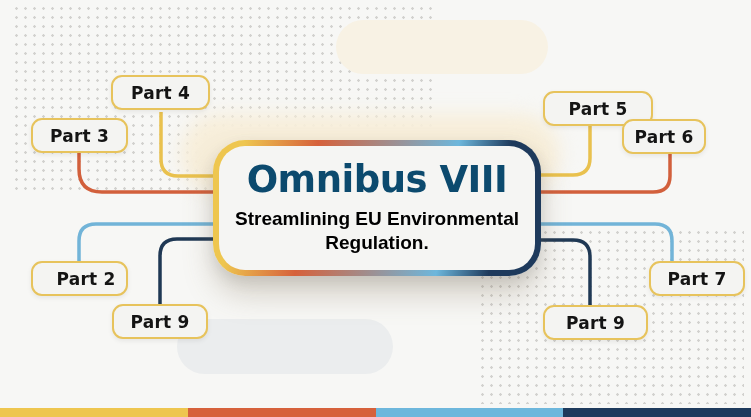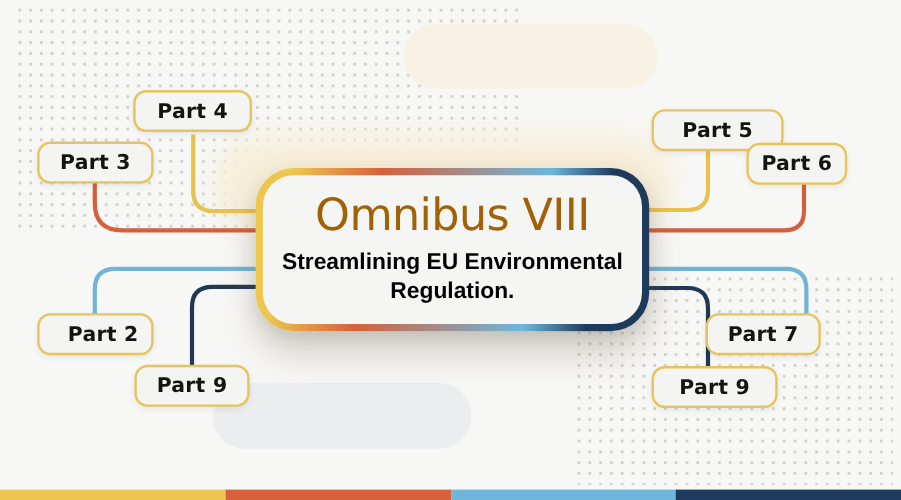--- a/index.html
+++ b/index.html
@@ -38,39 +38,39 @@
     border-radius:11px;
     box-shadow:0 2px 5px rgba(0,0,0,.07);
   }
   .node span{font-weight:bold;font-size:17px;color:var(--ink,#141414);letter-spacing:.2px;}
   .node-part4{left:111px;top:75px;width:99px;}
   .node-part3{left:31px;top:118px;width:97px;}
   .node-part5{left:543px;top:91px;width:110px;}
   .node-part6{left:622px;top:119px;width:84px;}
   .node-part2{left:31px;top:261px;width:97px;padding-left:13px;}
   .node-part1{left:112px;top:304px;width:96px;}
-  .node-part7{left:588px;top:261px;width:96px;justify-content:center;}
+  .node-part7{left:649px;top:261px;width:96px;justify-content:center;}
   .node-part9{left:543px;top:305px;width:105px;}
 
   
   .central{
     position:absolute;z-index:3;left:213px;top:140px;width:328px;height:136px;
     box-sizing:border-box;padding:6px;border-radius:32px;
     background:linear-gradient(100deg,#E6B94E 0%,#E6B94E 9%,#D6613B 30%,#5D9EC6 70%,#1E3C5E 85%);
     box-shadow:0 18px 30px rgba(122,104,76,.28), 0 6px 14px rgba(60,70,90,.12);
   }
   .central-inner{
     width:100%;height:100%;box-sizing:border-box;border-radius:26px;
     background:var(--central-fill,#F5F5F3);
     display:flex;flex-direction:column;align-items:center;justify-content:center;
     text-align:center;padding:2px 10px;
   }
   .central-inner h1{
-    margin:0;font-size:37px;line-height:1.05;font-weight:normal;
-    color:#a16207;letter-spacing:-.5px;white-space:nowrap;
+    margin:0;font-size:37px;line-height:1.05;font-weight:bold;
+    color:#0c4a6e;letter-spacing:-.5px;white-space:nowrap;
   }
   .central-inner p{
     margin:7px 0 0 0;max-width:300px;
     font-family:"Liberation Sans",sans-serif;
     font-size:19px;line-height:1.26;font-weight:bold;color:#000000;
   }
 
   
   .footer-bar{position:absolute;z-index:4;left:0;bottom:0;width:751px;height:9px;display:flex;}
   .footer-bar .seg{flex:1;}

